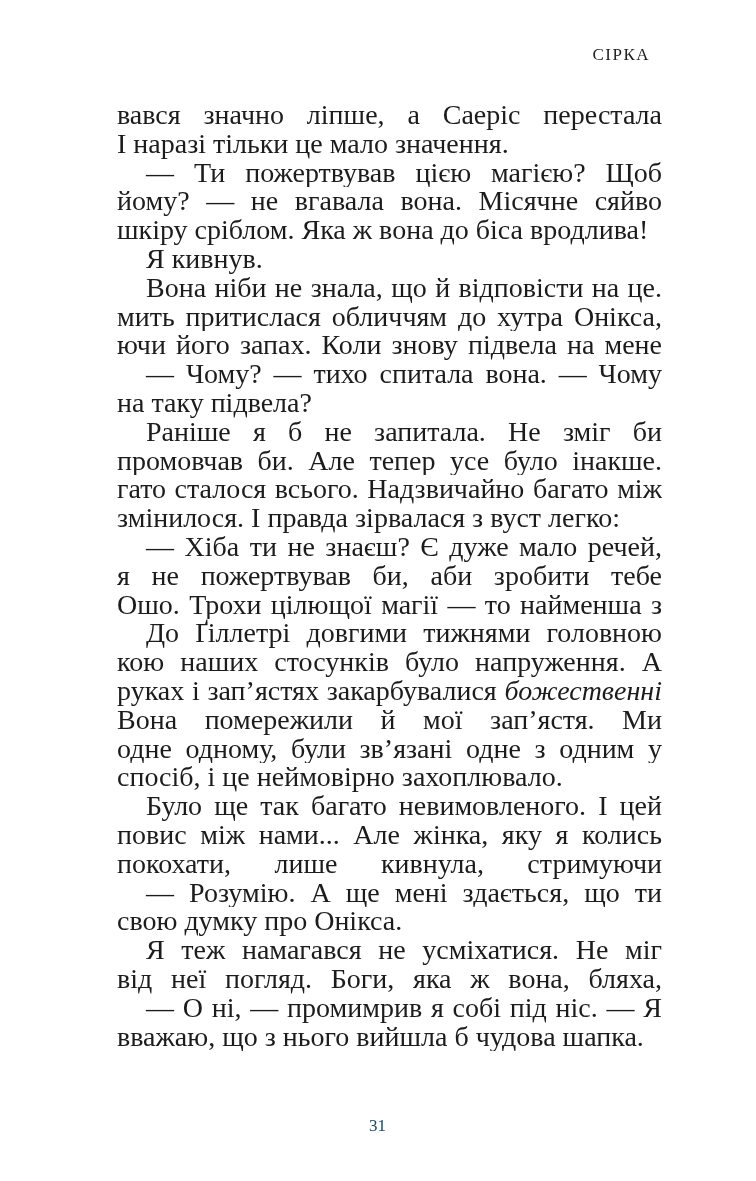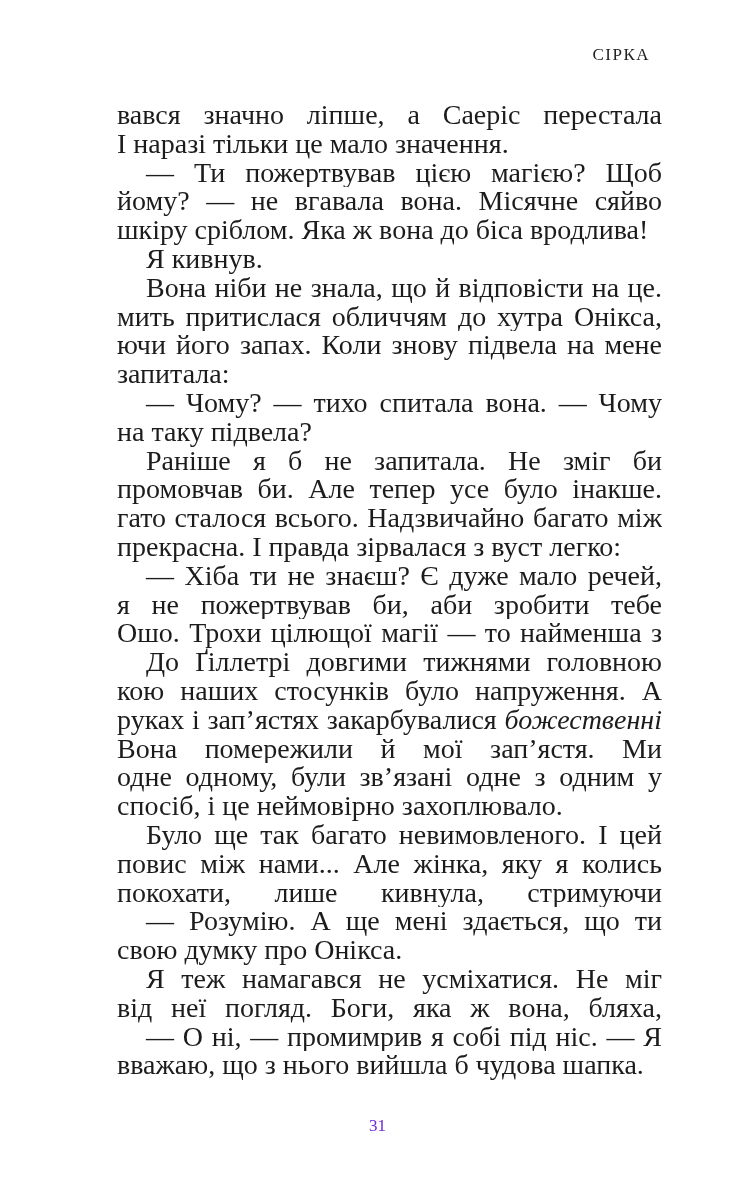--- a/index.html
+++ b/index.html
@@ -56,21 +56,21 @@
   .line i {
     font-style: italic;
   }
   .folio {
     position: absolute;
     top: 1116px;
     left: 105px;
     width: 545px;
     text-align: center;
     font-size: 17px;
-    color: #6d28d9;
+    color: #0c4a6e;
   }
 </style>
 </head>
 <body>
 
 <div class="page">
   <div class="running-header">СІРКА</div>
 
   <div class="body-text">
       <div class="paragraph">
@@ -82,31 +82,30 @@
         <div class="line"><span>йому? — не вгавала вона. Місячне сяйво осявало її</span></div>
         <div class="line last"><span>шкіру сріблом. Яка ж вона до біса вродлива!</span></div>
       </div>
       <div class="paragraph">
         <div class="line last indent"><span>Я кивнув.</span></div>
       </div>
       <div class="paragraph">
         <div class="line indent"><span>Вона ніби не знала, що й відповісти на це. На</span></div>
         <div class="line"><span>мить притислася обличчям до хутра Онікса, вдиха-</span></div>
         <div class="line"><span>ючи його запах. Коли знову підвела на мене погляд,</span></div>
-        <div class="line last"><span>запитала:</span></div>
       </div>
       <div class="paragraph">
         <div class="line indent"><span>— Чому? — тихо спитала вона. — Чому ти пішов</span></div>
         <div class="line last"><span>на таку підвела?</span></div>
       </div>
       <div class="paragraph">
         <div class="line indent"><span>Раніше я б не запитала. Не зміг би збрехати, тож</span></div>
         <div class="line"><span>промовчав би. Але тепер усе було інакше. Надто ба-</span></div>
         <div class="line"><span>гато сталося всього. Надзвичайно багато між нами</span></div>
-        <div class="line last"><span>прекрасна. І правда зірвалася з вуст легко:</span></div>
+        <div class="line last"><span>змінилося. І правда зірвалася з вуст легко:</span></div>
       </div>
       <div class="paragraph">
         <div class="line indent"><span>— Хіба ти не знаєш? Є дуже мало речей, якими</span></div>
         <div class="line"><span>я не пожертвував би, аби зробити тебе щасливою,</span></div>
         <div class="line last"><span>Ошо. Трохи цілющої магії — то найменша з них.</span></div>
       </div>
       <div class="paragraph">
         <div class="line indent"><span>До Ґіллетрі довгими тижнями головною озна-</span></div>
         <div class="line"><span>кою наших стосунків було напруження. А тепер на її</span></div>
         <div class="line"><span>руках і зап’ястях закарбувалися </span><i>божественні пута</i><span>.</span></div>

